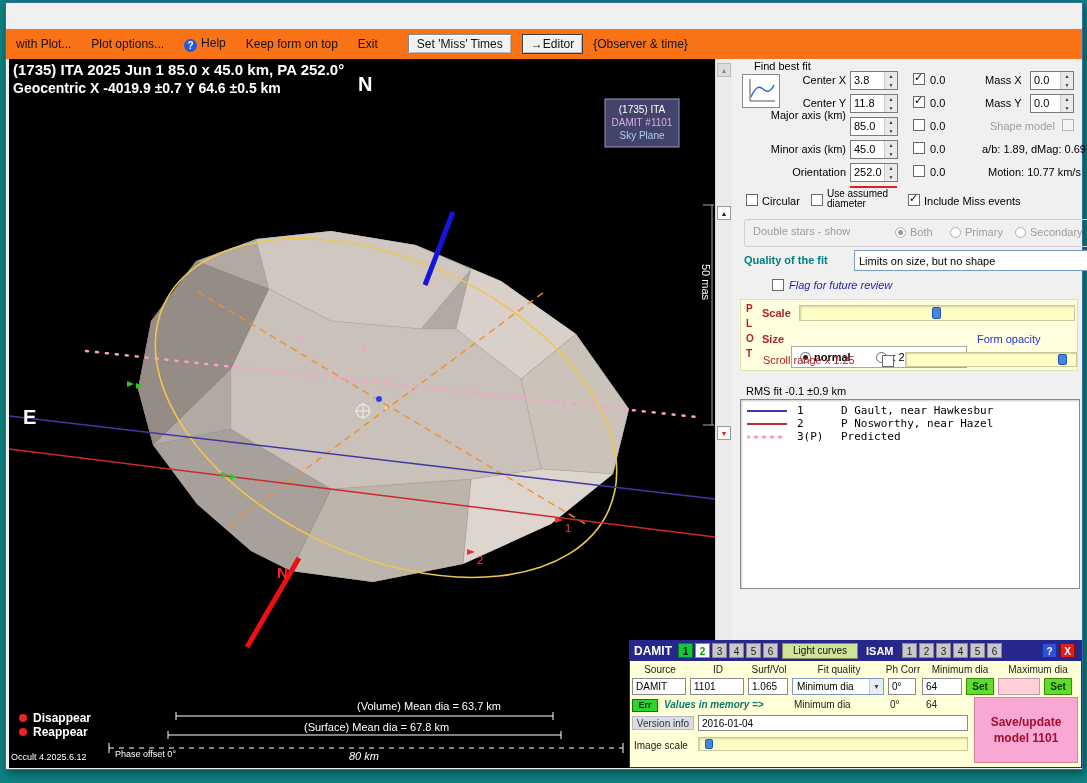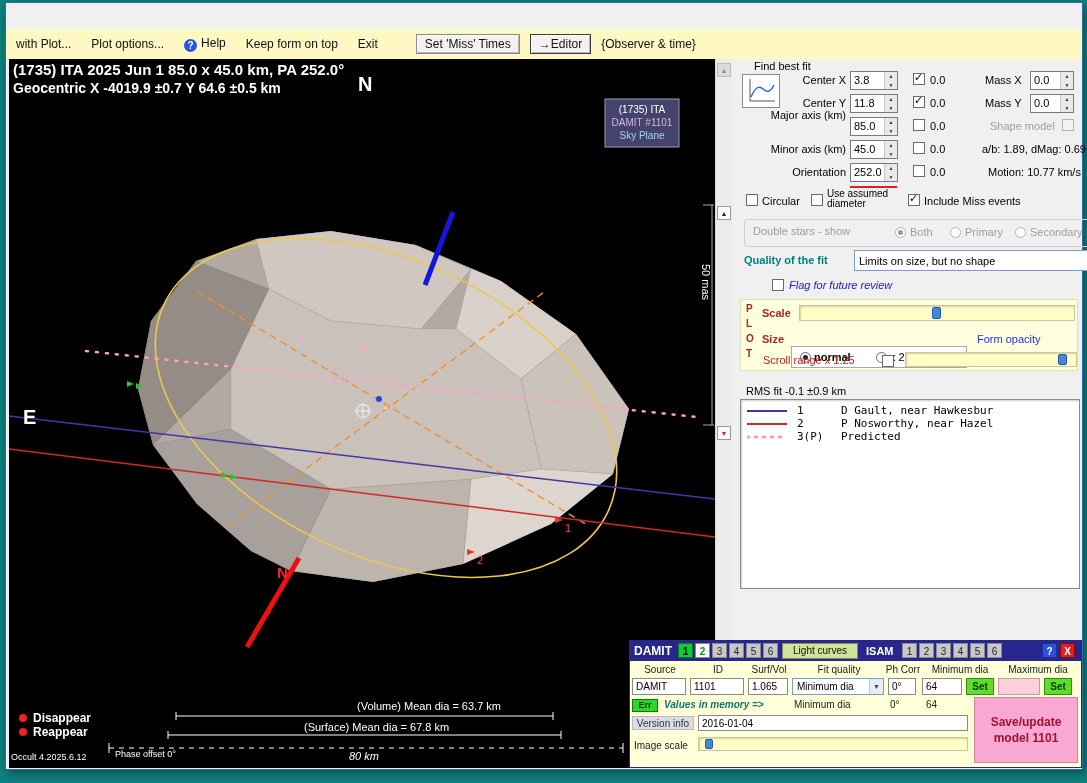--- a/index.html
+++ b/index.html
@@ -9,21 +9,21 @@
           border:1px solid #2f6ca8;box-sizing:border-box;box-shadow:2px 3px 10px rgba(0,0,0,.45);}
   
   .titlebar{position:absolute;left:0;top:0;right:0;height:26px;background:#0f82d8;color:#fff;
             display:flex;align-items:center;}
   .title-icon{width:12px;height:12px;border:1px solid #fff;margin:0 8px 0 9px;position:relative;}
   .title-icon::after{content:"";position:absolute;left:2px;bottom:2px;width:6px;height:4px;border-left:1px solid #fff;border-bottom:1px solid #fff;}
   .title-text{font-size:12px;white-space:nowrap;}
   .win-btns{margin-left:auto;display:flex;height:100%;}
   .win-btn{width:46px;display:flex;align-items:center;justify-content:center;font-size:11px;color:#fff;}
   
-  .menubar{position:absolute;left:0;top:26px;right:0;height:30px;background:#fef9c3;
+  .menubar{position:absolute;left:0;top:26px;right:0;height:30px;background:#f97316;
            border-bottom:1px solid #dcdcdc;display:flex;align-items:center;font-size:12px;color:#111;}
   .menu-item{padding:5px 10px;white-space:nowrap;}
   .help-ico{display:inline-block;width:13px;height:13px;border-radius:50%;background:#2255e8;color:#fff;
             font-size:10px;font-weight:bold;text-align:center;line-height:13px;margin-right:4px;vertical-align:-2px;}
   .raised{background:#f2f2f2;border:1px solid #8a8a8a;box-shadow:inset 1px 1px 0 #ffffff,inset -1px -1px 0 #b5b5b5;
           padding:2px 8px;font-size:12px;white-space:nowrap;}
   .raised.default{border:1px solid #3c3c3c;}
   
   .plot-area{position:absolute;left:3px;top:56px;width:706px;height:709px;background:#000;}
   
@@ -81,21 +81,21 @@
 
 
     <div class="menubar">
       <span class="menu-item">with Plot...</span>
       <span class="menu-item">Plot options...</span>
       <span class="menu-item">
         <span class="help-ico">?</span><span>Help</span>
       </span>
       <span class="menu-item">Keep form on top</span>
       <span class="menu-item">Exit</span>
-      <span class="raised" style="margin-left:28px;">Set 'Miss' Times</span>
+      <span class="raised" style="margin-left:20px;">Set 'Miss' Times</span>
       <span class="raised default" style="margin-left:10px;">→Editor</span>
       <span class="menu-item">{Observer &amp; time}</span>
     </div>
 
     <div class="plot-area">
       <svg width="706" height="709" viewBox="0 0 706 709">
 
         <g>
           <polygon fill="#b2a9a2" points="187,202 247,180 322,172 407,186 492,222 567,275 620,350 604,415 542,465 454,505 364,523 282,512 242,492 188,445 144,386 129,330 142,262"></polygon>
           <polygon fill="#958c85" stroke="rgba(0,0,0,0.08)" points="129,330 142,262 187,202 260,230 222,310 144,386"></polygon>

